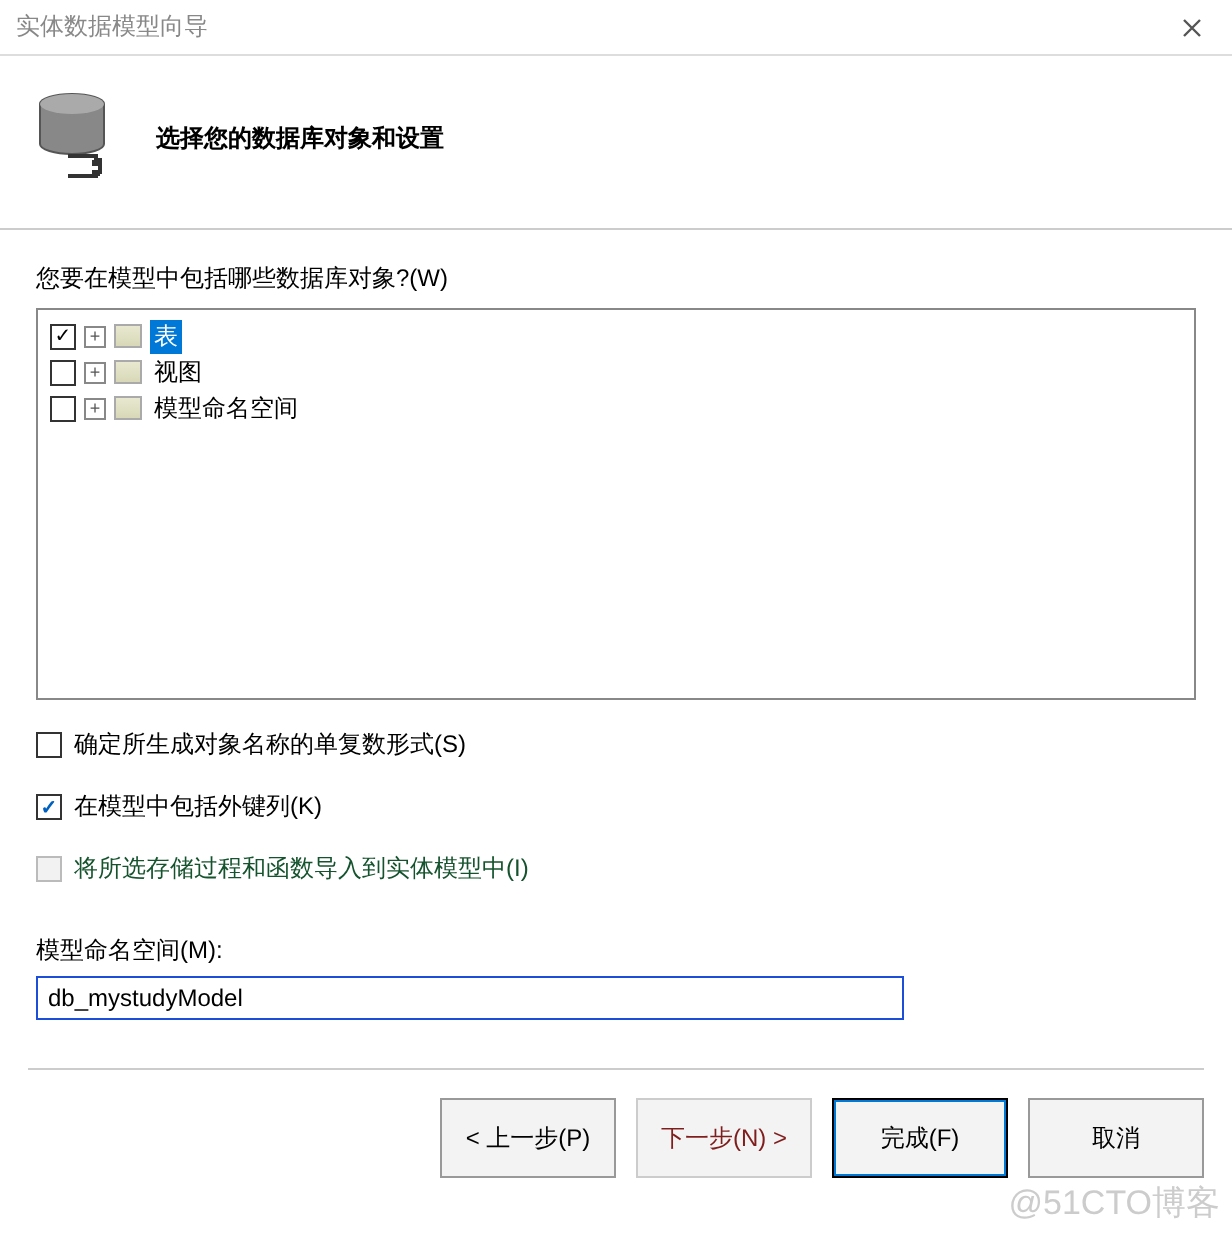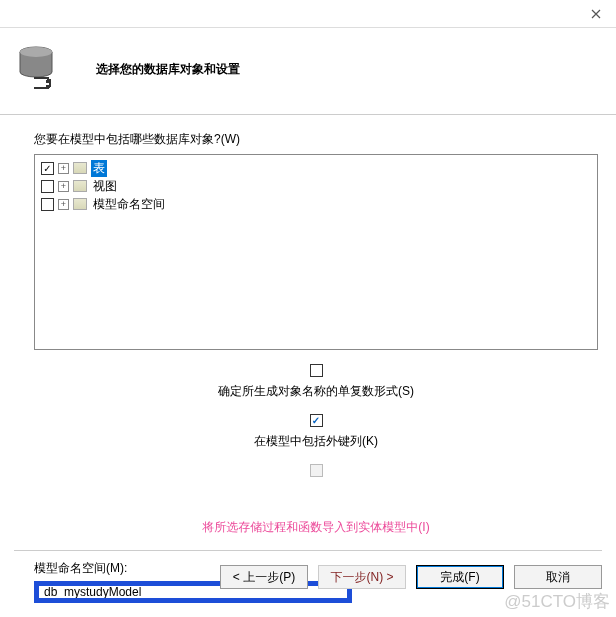--- a/index.html
+++ b/index.html
@@ -32,34 +32,34 @@
       display: flex;
       align-items: center;
       justify-content: center;
       color: #555;
     }
     .header-panel {
       display: flex;
       align-items: center;
       padding: 16px 16px 20px 16px;
       border-bottom: 1px solid #ccc;
-      gap: 30px;
+      gap: 12px;
     }
     .db-icon-wrap {
       width: 50px;
       height: 50px;
       position: relative;
     }
     .header-title {
       font-size: 12px;
       font-weight: bold;
       color: #000;
     }
     .content {
-      padding: 16px 18px 8px 34px;
+      padding: 16px 18px 8px 18px;
     }
     .section-label {
       font-size: 12px;
       margin-bottom: 6px;
     }
     .tree-box {
       border: 1px solid #888;
       height: 196px;
       padding: 4px 6px;
       background: #fff;
@@ -106,70 +106,69 @@
     }
     .tree-label.selected {
       background: #0078d7;
       color: #fff;
     }
     .opt-row {
       display: flex;
       align-items: center;
       gap: 6px;
       margin-top: 14px;
-      flex-direction: column;
     }
     .opt-checkbox {
       width: 13px;
       height: 13px;
       border: 1px solid #333;
       display: inline-flex;
       align-items: center;
       justify-content: center;
       background: #fff;
       font-size: 10px;
       color: #0060c0;
       font-weight: bold;
     }
     .opt-checkbox.disabled {
       border-color: #bbb;
       background: #f2f2f2;
     }
     .opt-label {
       font-size: 12px;
     }
-    .opt-label.disabled { color: #ec4899; margin-top: 36px; }
+    .opt-label.disabled { color: #14532d; }
     .field-label {
       margin-top: 24px;
       font-size: 12px;
     }
     .text-input {
-      width: 318px;
+      width: 434px;
       height: 22px;
-      border: 5px solid #1d4ed8;
+      border: 1px solid #1d4ed8;
       padding: 2px 5px;
       font-size: 12px;
       margin-top: 4px;
       font-family: inherit;
     }
     .button-row {
       position: absolute;
       bottom: 28px;
       right: 14px;
       display: flex;
       gap: 10px;
       border-top: 1px solid #ccc;
       padding-top: 14px;
       width: calc(100% - 28px);
       justify-content: flex-end;
       left: 14px;
     }
     .btn {
       min-width: 88px;
-      height: 24px;
+      height: 40px;
       border: 1px solid #999;
       background: #f3f3f3;
       font-size: 12px;
       font-family: inherit;
       padding: 0 8px;
       cursor: pointer;
     }
     .btn.disabled {
       color: #7f1d1d;
       border-color: #ccc;
@@ -184,20 +183,21 @@
       bottom: 4px;
       right: 6px;
       color: #ccc;
       font-size: 17px;
     }
   </style>
 </head>
 <body>
 
 <div class="titlebar">
+  <span>实体数据模型向导</span>
   <div class="close-btn">
     <svg width="10" height="10" viewBox="0 0 10 10">
         <path d="M1 1 L9 9 M9 1 L1 9" stroke="#555" stroke-width="1.2"></path>
       </svg>
   </div>
 </div>
 
 <div class="header-panel">
   <div class="db-icon-wrap">
     <svg width="50" height="50" viewBox="0 0 50 50">

